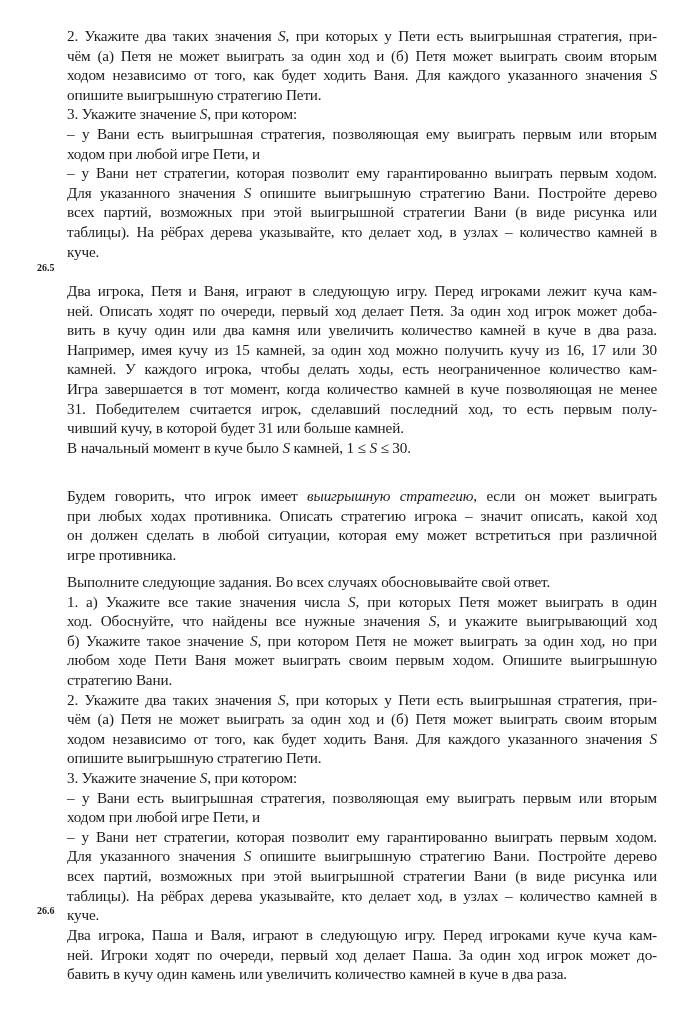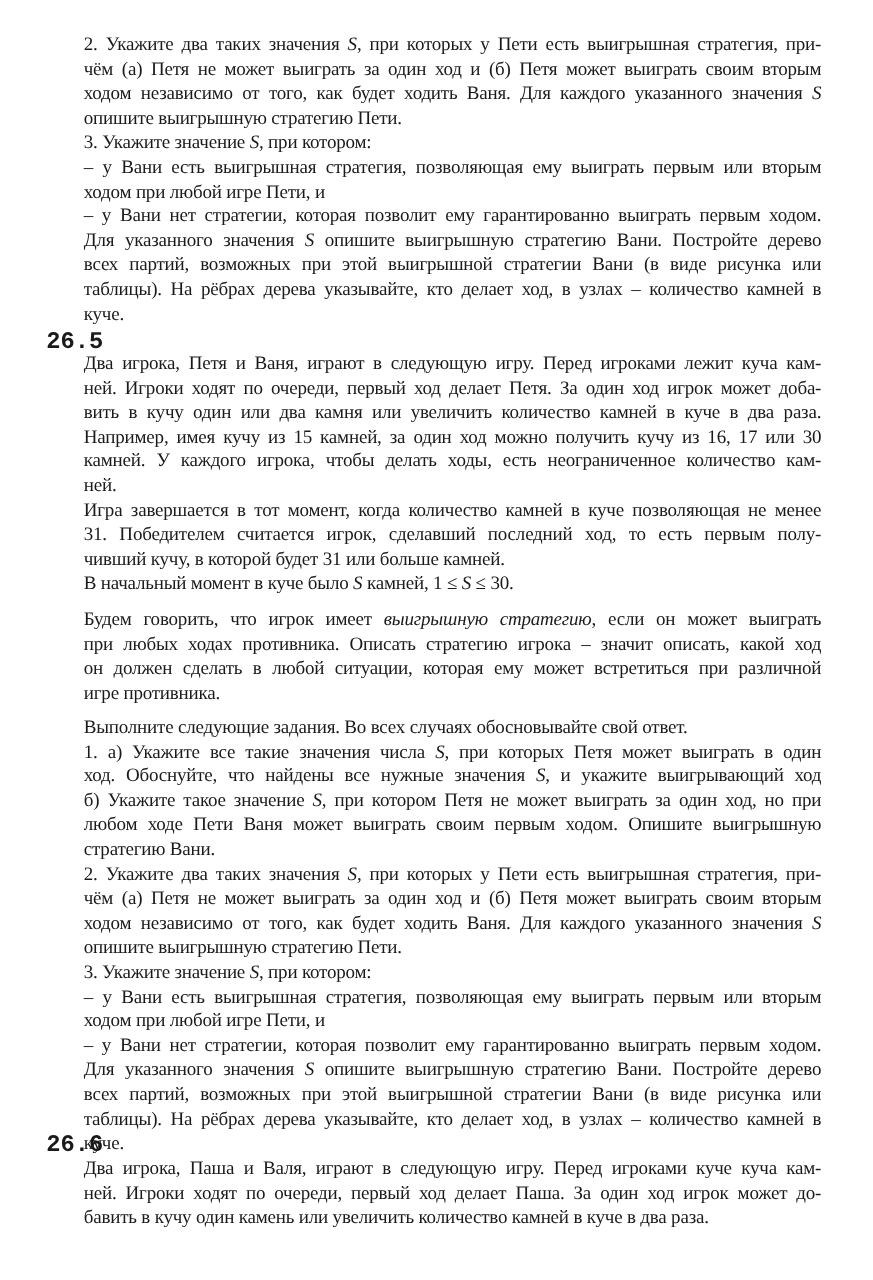--- a/index.html
+++ b/index.html
@@ -9,22 +9,22 @@
   }
   .page { position: absolute; left: 0; top: 0; width: 638px; height: 1024px; }
   .block { position: absolute; left: 67px; width: 590px; }
   .line {
     font-size: 15.2px; line-height: 19.6px; height: 19.6px;
     white-space: nowrap; text-align: justify; text-align-last: justify;
     letter-spacing: -0.15px;
   }
   .line.last { text-align-last: left; }
   .sec-num {
-    position: absolute; left: 37px; font-weight: bold; font-size: 19px;
-    font-family: Liberation Mono, monospace;
+    position: absolute; left: 37px; font-weight: bold; font-size: 10px;
+    font-family: Liberation Serif, serif;
   }
   b { font-weight: normal; }
   i { font-style: italic; }
 </style>
 </head>
 <body>
 
 <div class="page">
 
   <div class="block" style="top:26px;">
@@ -38,25 +38,24 @@
       <div class="line">– у Вани нет стратегии, которая позволит ему гарантированно выиграть первым ходом.</div>
       <div class="line">Для указанного значения <i>S</i> опишите выигрышную стратегию Вани. Постройте дерево</div>
       <div class="line">всех партий, возможных при этой выигрышной стратегии Вани (в виде рисунка или</div>
       <div class="line">таблицы). На рёбрах дерева указывайте, кто делает ход, в узлах – количество камней в</div>
       <div class="line last">куче.</div>
     </div>
 
   <div class="sec-num" style="top:262px;">26.5</div>
   <div class="block" style="top:281px;">
       <div class="line">Два игрока, Петя и Ваня, играют в следующую игру. Перед игроками лежит куча кам-</div>
-      <div class="line">ней. Игроки ходят по очереди, первый ход делает Петя. За один ход игрок может доба-</div>
+      <div class="line">ней. Описать ходят по очереди, первый ход делает Петя. За один ход игрок может доба-</div>
       <div class="line">вить в кучу <b>один</b> или <b>два</b> камня или увеличить количество камней в куче в <b>два</b> раза.</div>
       <div class="line">Например, имея кучу из 15 камней, за один ход можно получить кучу из 16, 17 или 30</div>
       <div class="line">камней. У каждого игрока, чтобы делать ходы, есть неограниченное количество кам-</div>
-      <div class="line last">ней.</div>
       <div class="line">Игра завершается в тот момент, когда количество камней в куче позволяющая не менее</div>
       <div class="line">31. Победителем считается игрок, сделавший последний ход, то есть первым полу-</div>
       <div class="line last">чивший кучу, в которой будет 31 или больше камней.</div>
       <div class="line last">В начальный момент в куче было <i>S</i> камней, 1 ≤ <i>S</i> ≤ 30.</div>
     </div>
   <div class="block" style="top:486px;">
       <div class="line">Будем говорить, что игрок имеет <i>выигрышную стратегию</i>, если он может выиграть</div>
       <div class="line">при любых ходах противника. Описать стратегию игрока – значит описать, какой ход</div>
       <div class="line">он должен сделать в любой ситуации, которая ему может встретиться при различной</div>
       <div class="line last">игре противника.</div>

